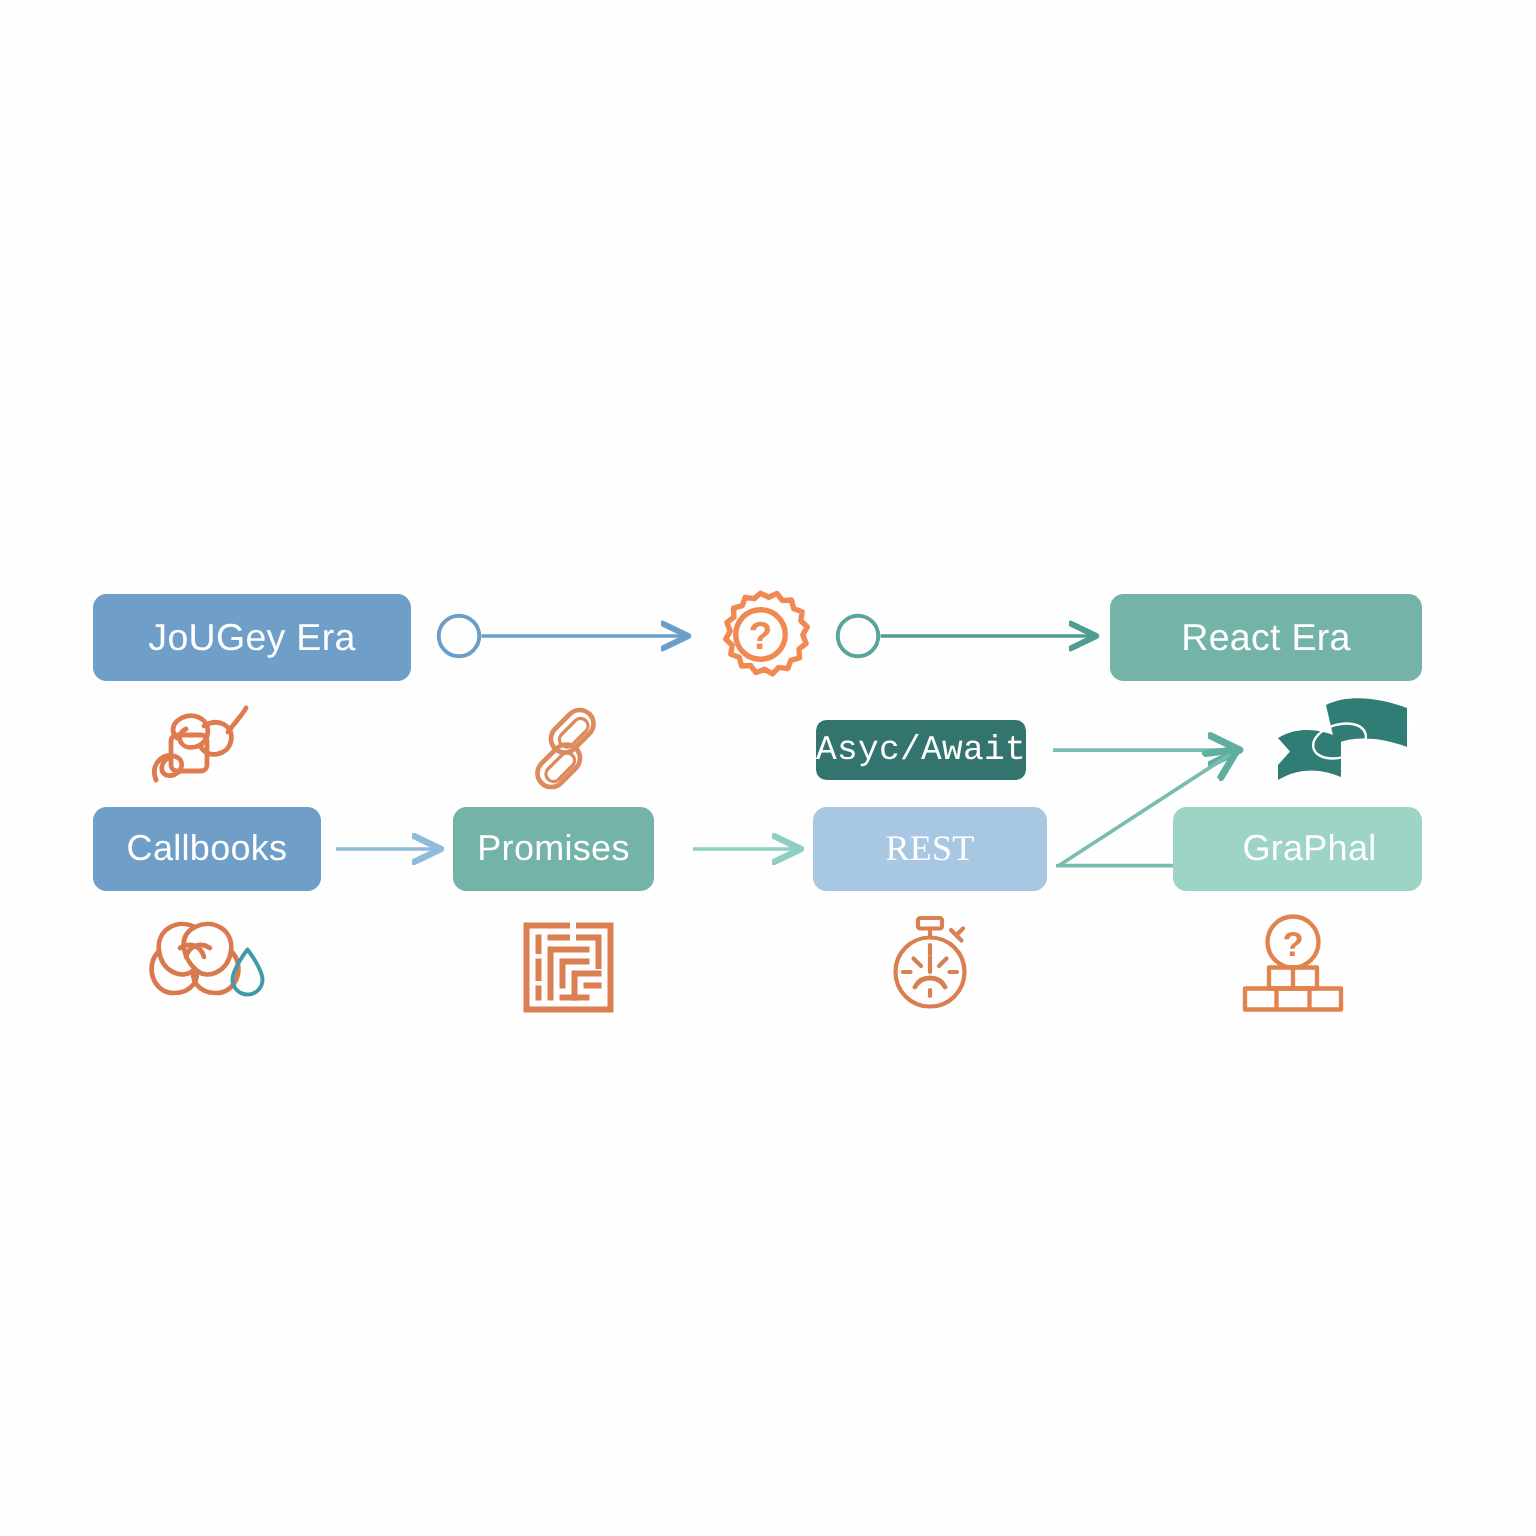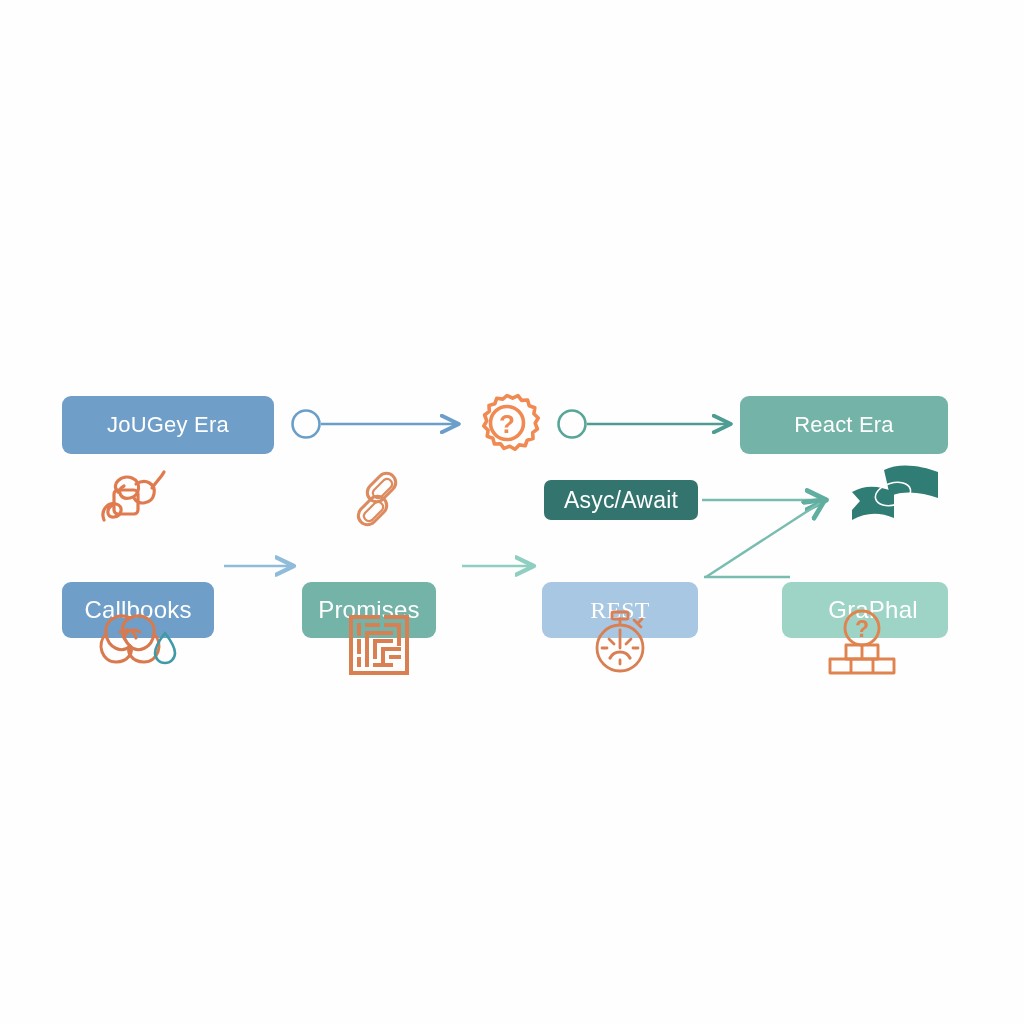--- a/index.html
+++ b/index.html
@@ -35,22 +35,22 @@
     align-items: center;
     justify-content: center;
     border-radius: 9px;
     color: #ffffff;
     font-weight: 400;
     letter-spacing: 0.2px;
     text-align: center;
     user-select: none;
     line-height: 1;
   }
-  .node.big   { font-size: 22px; }
-  .node.mid   { font-size: 24px; margin-top: 44px; }
+  .node.big   { font-size: 25px; }
+  .node.mid   { font-size: 24px; }
   .node.small { font-size: 23px; }
 
   .icon {
     position: absolute;
     display: block;
   }
   .icon svg { display: block; overflow: visible; }
 </style>
 </head>
 <body>
@@ -105,21 +105,21 @@
   </div>
 
   <div class="node mid" style="left:302px; top:538px; width:134px; height:56px; background:#74b3a8;">
     <span>Promises</span>
   </div>
 
   <div class="node mid" style="left:542px; top:538px; width:156px; height:56px; background:#a8c7e2;font-family:Liberation Serif, serif;">
     <span>REST</span>
   </div>
 
-  <div class="node small" style="left:544px; top:480px; width:154px; height:40px; background:#33756e; border-radius:7px;">
+  <div class="node small" style="left:544px; top:480px; width:140px; height:40px; background:#33756e; border-radius:7px;font-family:Liberation Mono, monospace;">
     <span>Asyc/Await</span>
   </div>
 
   <div class="node mid" style="left:782px; top:538px; width:166px; height:56px; background:#9ed4c6;padding-left:16px;">
     <span>GraPhal</span>
   </div>
 
   <div class="icon" style="left:469px; top:384px; width:76px; height:76px;">
     <svg width="76" height="76" viewBox="0 0 76 76">
       <g fill="none" stroke="#f08a52" stroke-width="3.6" stroke-linejoin="round" stroke-linecap="round">

